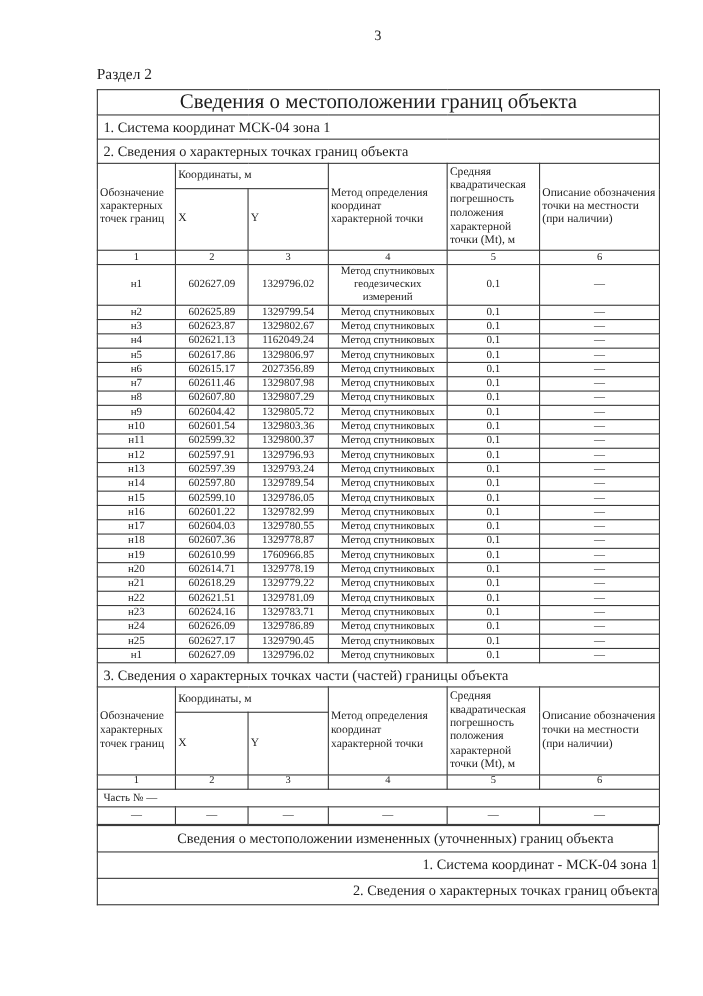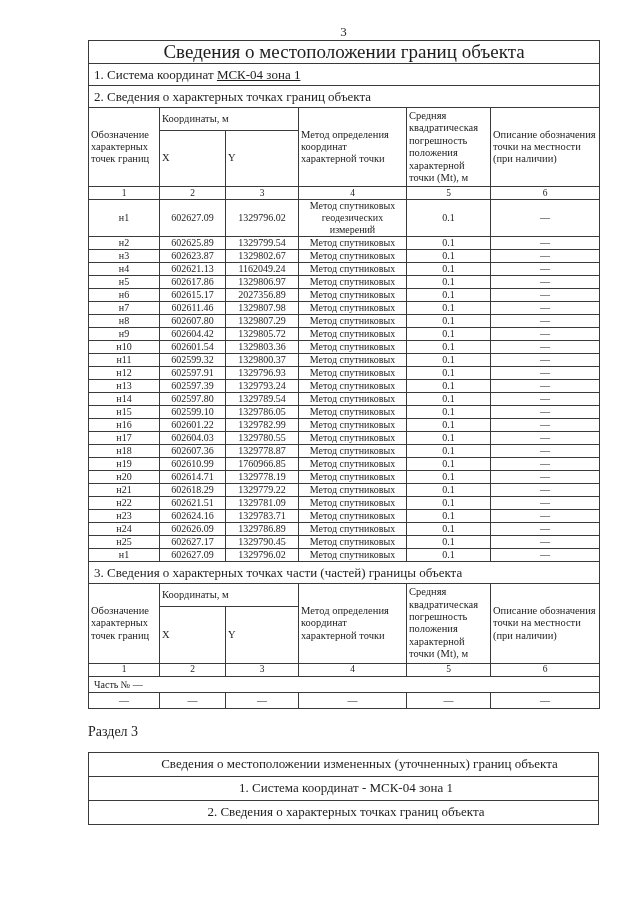--- a/index.html
+++ b/index.html
@@ -26,47 +26,48 @@
   }
   col.c1 { width:71px; }
   col.c2 { width:66px; }
   col.c3 { width:73px; }
   col.c4 { width:108px; }
   col.c5 { width:84px; }
   col.c6 { width:109px; }
 
   .title-row td { text-align:center; font-size:19px; height:21px; }
   .info-row td  { text-align:left;  font-size:13px; height:21px; padding:0 0 0 5px; }
-  .u { text-decoration:underline; }
+  .u { }
 
   .hdr th {
     font-size:10.5px; line-height:1.18; text-align:left;
     padding:2px 2px; vertical-align:middle;
   }
   .hdr .coords-th { height:18px; }
   .num-row td { font-size:9.5px; height:12px; line-height:1; text-align:center; }
 
   .pt-body td {
     font-size:10px; height:11px; line-height:1.2; text-align:center; padding:0 2px;
   }
   .part-row td { font-size:10px; height:15px; text-align:left; padding:0 12px 0 5px; }
   .empty-row td { font-size:10px; height:15px; text-align:center; }
 
   .tbl3 td { font-size:13px; height:23px;padding-left:32px; }
   .tbl3 .title-row-3 td { text-align:center; }
-  .tbl3 .info-row-3 td { text-align:center; padding-left:5px; }
+  .tbl3 .info-row-3 td { text-align:right; padding-left:5px; }
 </style>
 </head>
 <body>
 
 <div class="page">
   <div class="content">
 
     <div class="page-num">3</div>
 
+    <div class="sect-head">Раздел 2</div>
 
     <table>
       <colgroup>
         <col class="c1">
           <col class="c2">
           <col class="c3">
           <col class="c4">
           <col class="c5">
           <col class="c6">
       </colgroup>
@@ -348,21 +349,20 @@
             <td>—</td>
             <td>—</td>
             <td>—</td>
             <td>—</td>
             <td>—</td>
             <td>—</td>
           </tr>
     </tbody>
       </table>
 
-    <div class="sect-head sect-head-3">Раздел 3</div>
 
     <table class="tbl3">
       <tbody>
           <tr class="title-row-3">
         <td>Сведения о местоположении измененных (уточненных) границ объекта</td>
       </tr>
       <tr class="info-row-3">
         <td>1. Система координат - МСК-04 зона 1</td>
       </tr>
       <tr class="info-row-3">

